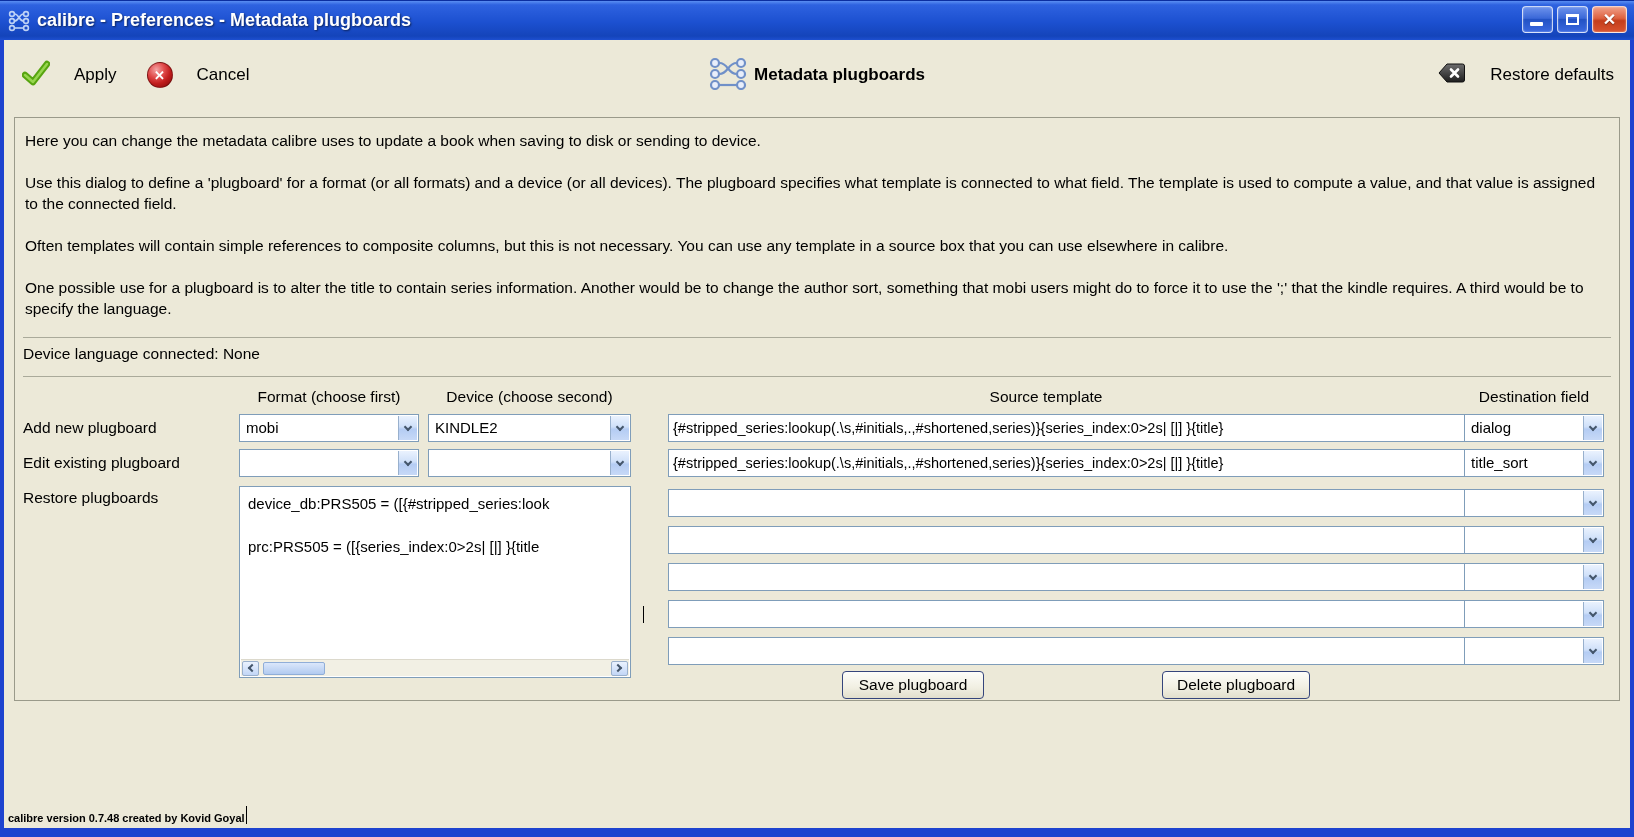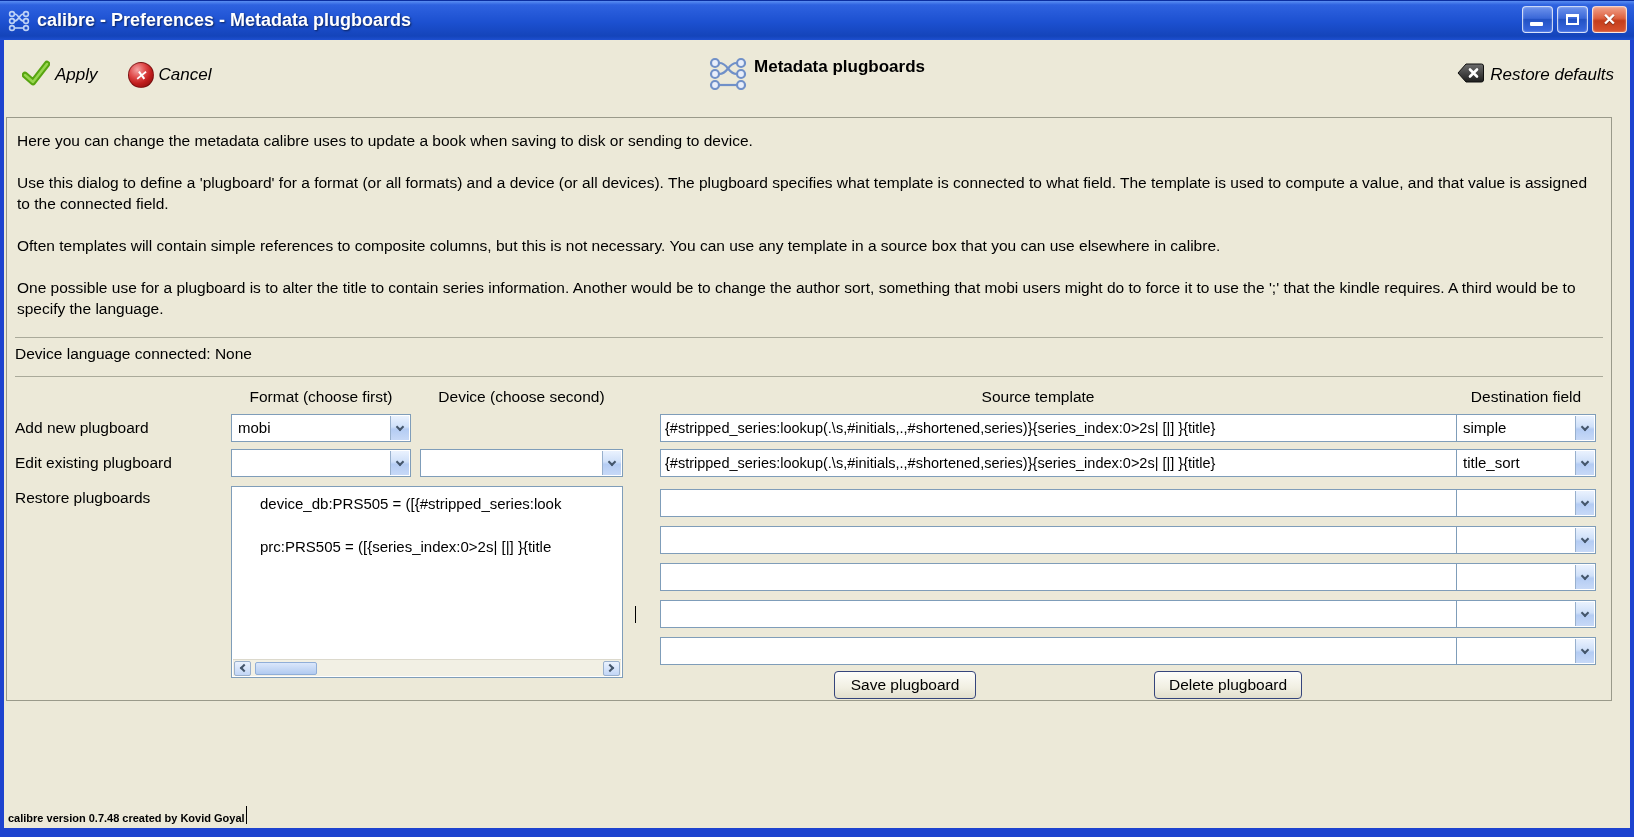--- a/index.html
+++ b/index.html
@@ -32,33 +32,33 @@
   .glyph-max{width:13px;height:11px;border:2px solid #fff;border-top-width:3px;}
   .glyph-close{color:#fff;font-size:16px;font-weight:bold;line-height:1;text-shadow:0 1px 1px rgba(0,0,0,.4);}
   
   .frame{
     flex:1;position:relative;background:#ece9d8;
     border-left:4px solid #1d43cf;border-right:4px solid #1d43cf;border-bottom:9px solid #1d43cf;
   }
   
   .toolbar{position:absolute;left:0;top:0;right:0;height:70px;display:flex;align-items:center;padding:0 16px 0 18px;}
   .tool-left{display:flex;align-items:center;gap:30px;}
-  .tool-btn{display:flex;align-items:center;gap:5px;font-size:17px;cursor:default;font-style:italic;}
+  .tool-btn{display:flex;align-items:center;gap:24px;font-size:17px;cursor:default;}
   .cancel-ball{
     width:26px;height:26px;border-radius:50%;
     background:radial-gradient(circle at 35% 28%,#f4a5a5 0%,#e04a4a 35%,#c01d1d 60%,#7c0808 100%);
     border:1px solid rgba(90,10,10,.6);
     display:flex;align-items:center;justify-content:center;color:#fff;font-size:13px;font-weight:bold;
   }
-  .tool-center{position:absolute;left:50%;transform:translateX(-50%);display:flex;gap:7px;}
+  .tool-center{position:absolute;left:50%;transform:translateX(-50%);display:flex;align-items:center;gap:7px;}
   .tool-center .center-title{font-size:17px;font-weight:bold;}
   .tool-right{margin-left:auto;}
   
   .panel{
-    position:absolute;left:2px;top:77px;width:1606px;height:584px;
+    position:absolute;left:10px;top:77px;width:1606px;height:584px;
     border:1px solid #9a9a8a;background:#ece9d8;
   }
   .intro{padding:12px 10px 0 10px;font-size:15.5px;line-height:21px;}
   .intro p{margin:0 0 21px 0;}
   .hdiv{position:absolute;left:8px;right:8px;height:1px;background:#aaaa9a;}
   .device-line{position:absolute;left:8px;top:227px;font-size:15.5px;}
   
   .flabel{position:absolute;font-size:15.5px;line-height:28px;white-space:nowrap;}
   .fheader{position:absolute;font-size:15.5px;text-align:center;white-space:nowrap;}
   .combo{
@@ -74,21 +74,21 @@
   .chev-left{transform:rotate(135deg);margin:0 0 0 3px;}
   .chev-right{transform:rotate(-45deg);margin:0 3px 0 0;}
   .tinput{
     position:absolute;height:28px;background:#fff;border:1px solid #7f9db9;
     font-family:"Liberation Sans",sans-serif;font-size:14.5px;padding:0 4px;color:#000;margin-left:30px;
   }
   .listbox{
     position:absolute;left:224px;top:368px;width:392px;height:192px;
     background:#fff;border:1px solid #7f9db9;overflow:hidden;font-size:15px;
   }
-  .list-item{white-space:nowrap;padding:0 0 0 8px;line-height:21px;margin-left:20px;}
+  .list-item{white-space:nowrap;padding:0 0 0 8px;line-height:21px;}
   .list-item.first{margin-top:6px;margin-bottom:22px;}
   .hscroll{
     position:absolute;left:1px;right:1px;bottom:1px;height:17px;
     background:#f2f0e4;border-top:1px solid #dcd9cc;display:flex;align-items:center;
   }
   .sbtn{
     width:17px;height:15px;margin:0 1px;border:1px solid #9ab0cc;border-radius:2px;
     background:linear-gradient(180deg,#eaf2fe,#c2d6f6);display:flex;align-items:center;justify-content:center;
   }
   .sbtn.right{margin-left:auto;}
@@ -215,23 +215,29 @@
       <div class="fheader" style="left:623px;top:270px;width:816px">Source template</div>
       <div class="fheader" style="left:1449px;top:270px;width:140px">Destination field</div>
 
       <div class="flabel" style="left:8px;top:296px">Add new plugboard</div>
       <div class="combo" style="left:224px;top:296px;width:180px">
         <span>mobi</span>
         <span class="arrow">
             <span class="chev"></span>
           </span>
       </div>
+      <div class="combo" style="left:413px;top:296px;width:203px">
+        <span>KINDLE2</span>
+        <span class="arrow">
+            <span class="chev"></span>
+          </span>
+      </div>
       <input class="tinput" style="left: 623px; top: 296px; width: 816px;" value="{#stripped_series:lookup(.\s,#initials,.,#shortened,series)}{series_index:0&gt;2s| [|] }{title}">
       <div class="combo" style="left:1449px;top:296px;width:140px">
-        <span>simple</span>
+        <span>dialog</span>
         <span class="arrow">
             <span class="chev"></span>
           </span>
       </div>
 
       <div class="flabel" style="left:8px;top:331px">Edit existing plugboard</div>
       <div class="combo" style="left:224px;top:331px;width:180px">
         <span></span>
         <span class="arrow">
             <span class="chev"></span>

